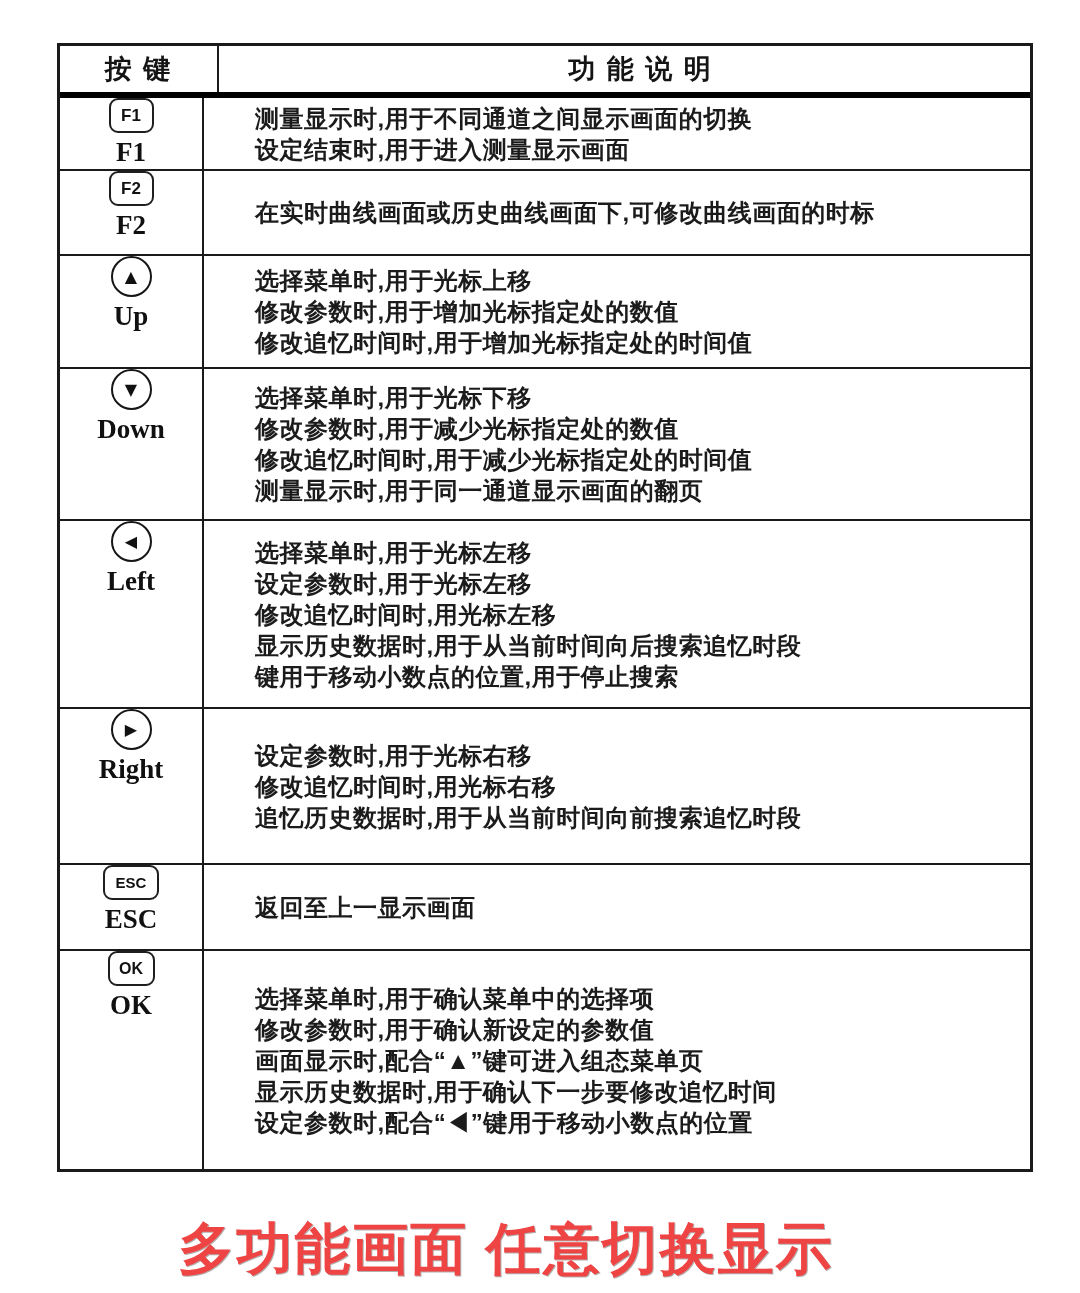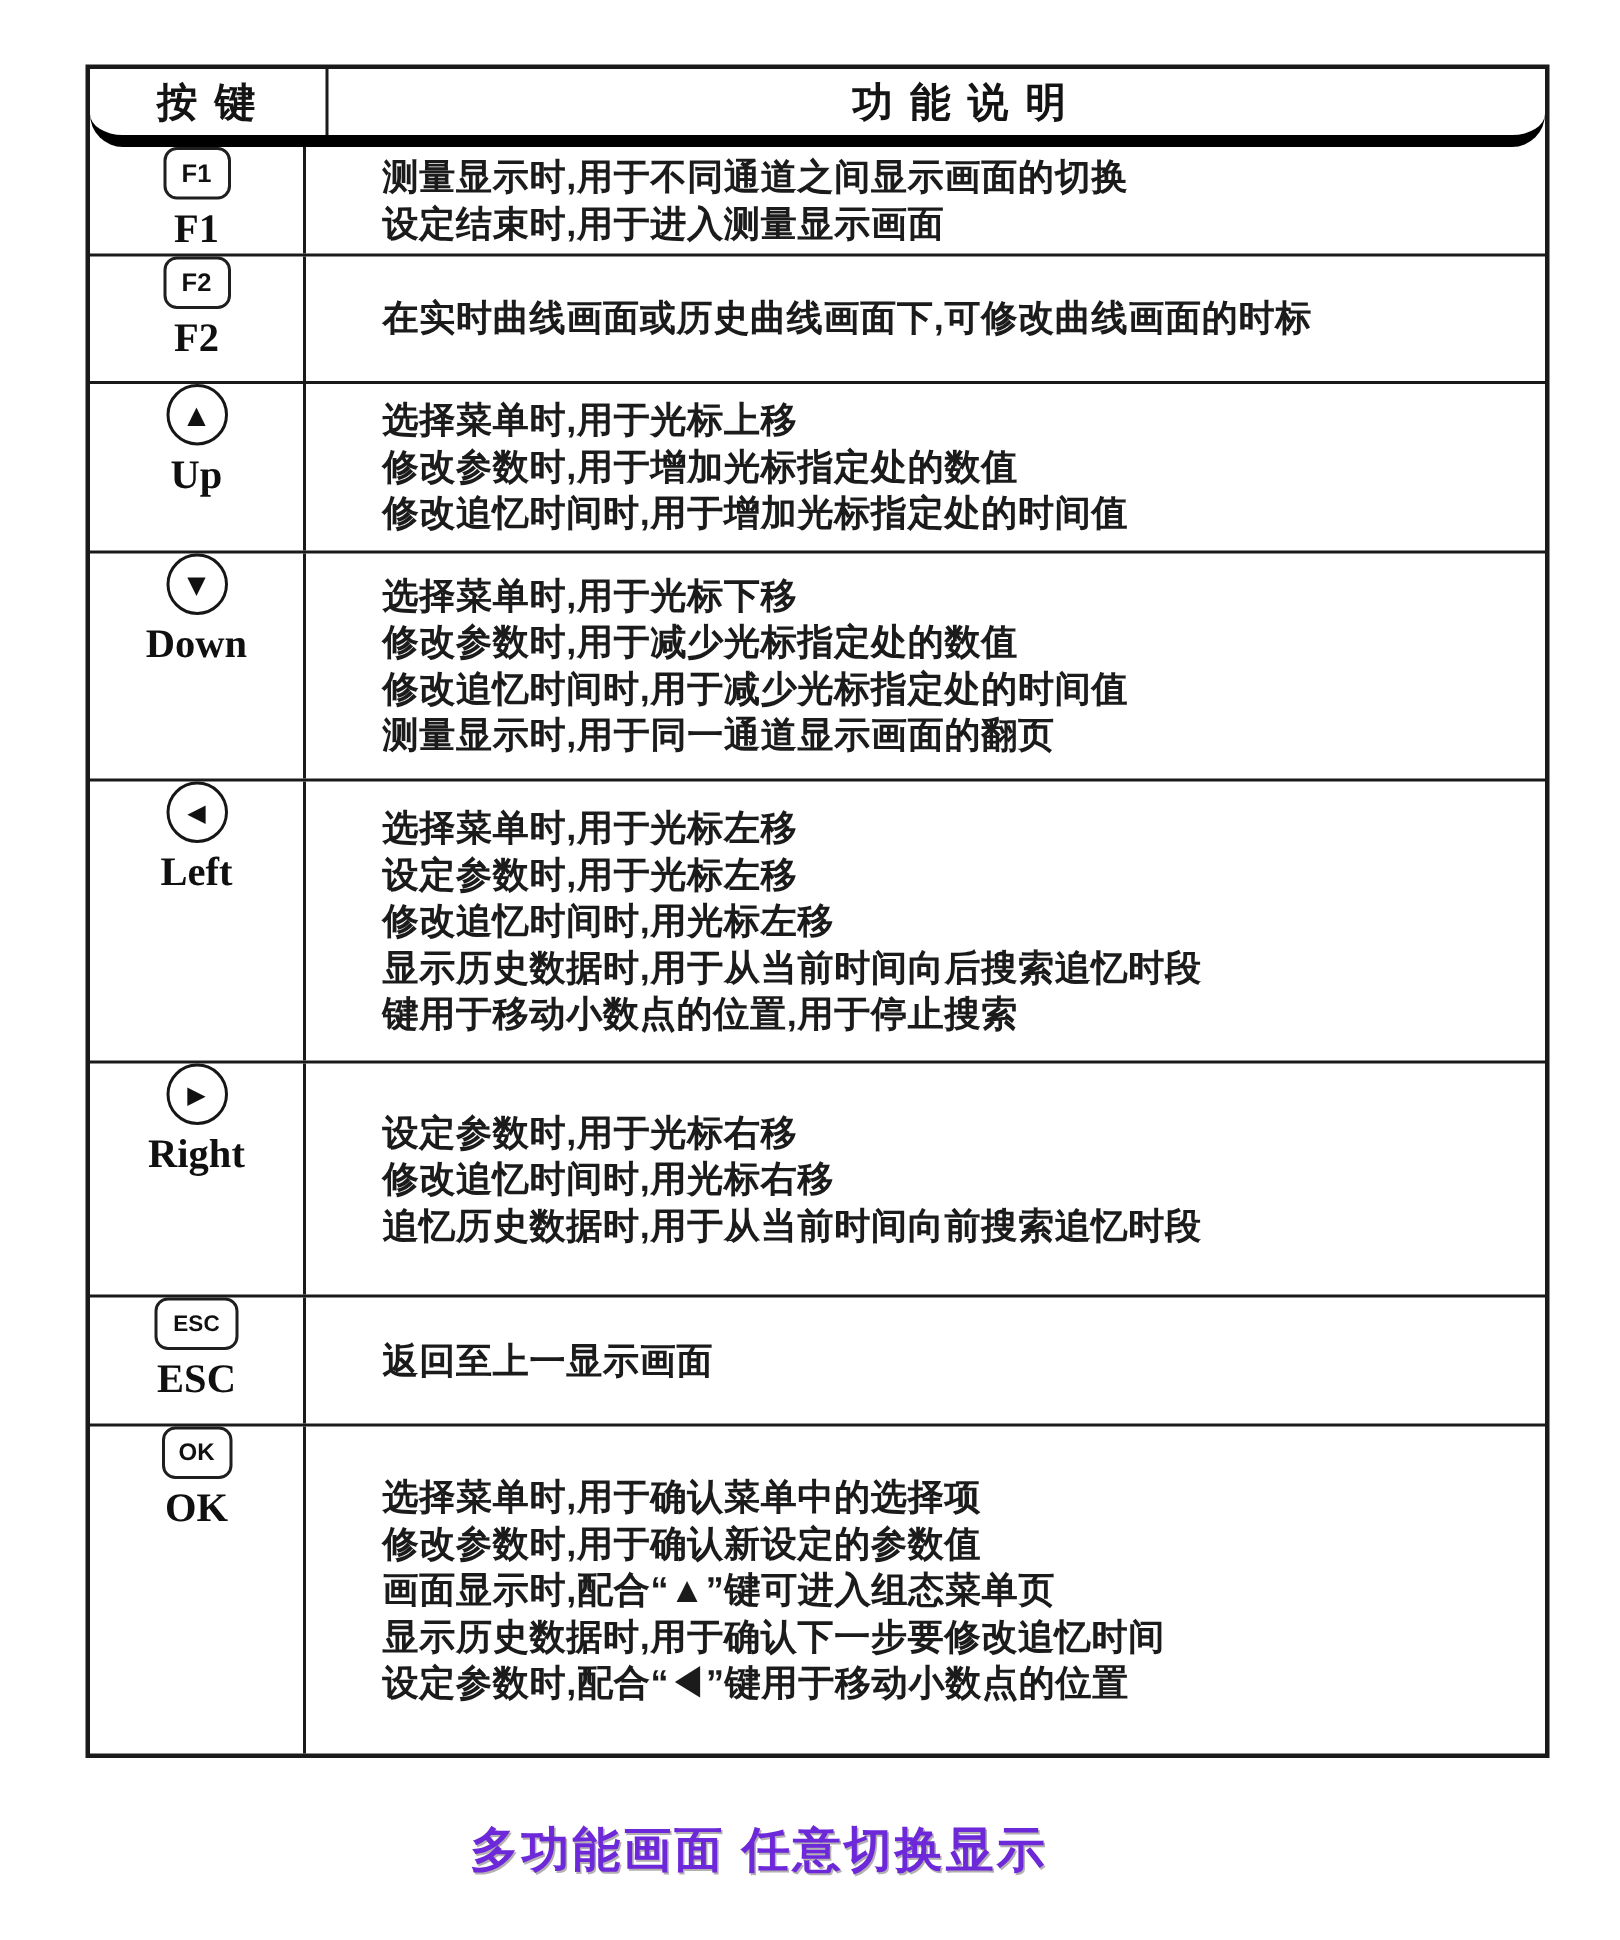--- a/index.html
+++ b/index.html
@@ -24,21 +24,21 @@
   }
   .desc-cell{
     flex:1;box-sizing:border-box;display:flex;flex-direction:column;justify-content:center;
     padding-left:51px;padding-right:8px;
   }
   .line{
     font-size:24px;font-weight:bold;color:#1b1b1b;line-height:31px;white-space:nowrap;
     letter-spacing:0.5px;
   }
 
-  .header-row{height:52px;border-bottom:8px solid #000000;border-radius:22px;}
+  .header-row{height:52px;border-bottom:6px solid #000000;}
   .header-cell{
     display:flex;align-items:center;justify-content:center;
     font-size:27px;font-weight:bold;color:#141414;letter-spacing:2px;
   }
   .header-key{width:159px;flex-shrink:0;box-sizing:border-box;border-right:2px solid #1a1a1a;}
   .header-func{flex:1;padding-left:32px;}
 
   .r-f1{height:73px;}
   .r-f2{height:85px;}
   .r-up{height:113px;}
@@ -61,21 +61,21 @@
     background:#fff;display:flex;align-items:center;justify-content:center;
   }
   .tri{font-size:16px;line-height:1;color:#111;font-family:"DejaVu Sans",sans-serif;}
 
   .key-label{
     font-family:"Liberation Serif",serif;font-weight:bold;font-size:27px;color:#101010;line-height:1;
   }
 
   .footer-title{
     position:absolute;left:0;top:1212px;width:1012px;text-align:center;
-    font-size:32px;font-weight:bold;color:#6d28d9;letter-spacing:2px;
+    font-size:56px;font-weight:bold;color:#ef4444;letter-spacing:2px;
     text-shadow:1px 1px 0 #b5b0b0;
   }
 </style>
 </head>
 <body>
 
 <div class="page">
 
   <div class="func-table">
 

